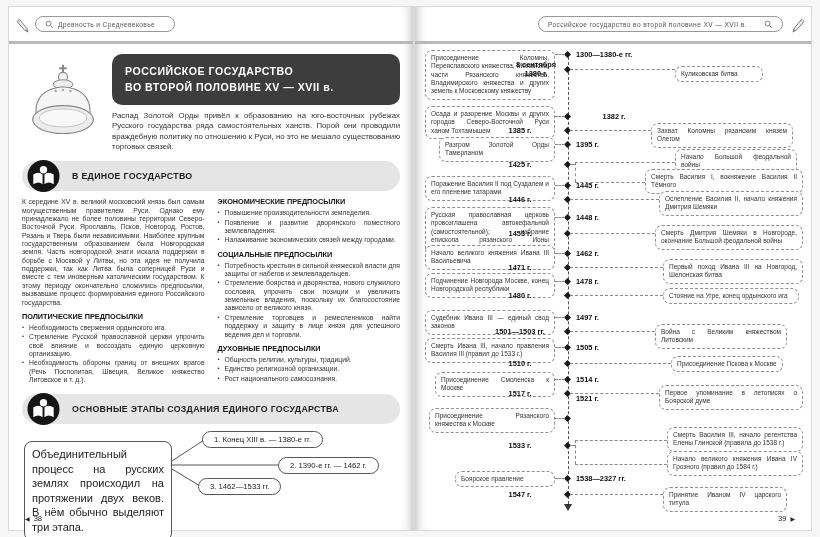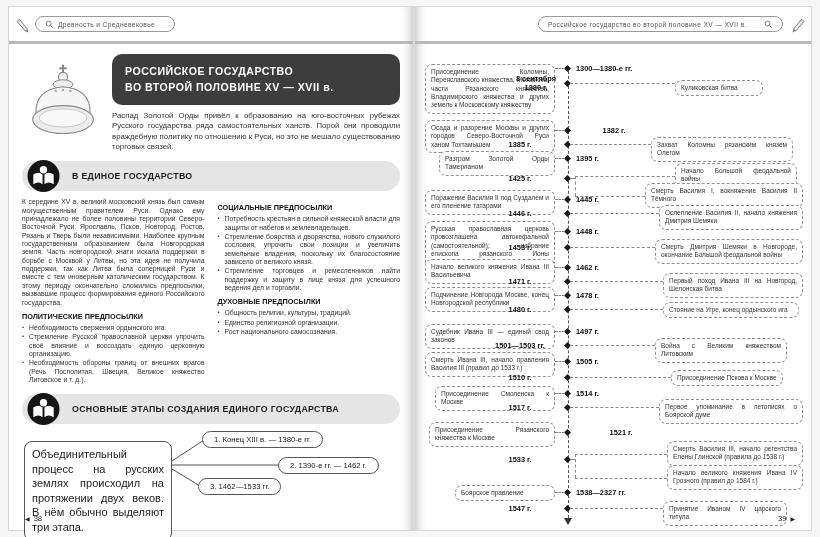--- a/index.html
+++ b/index.html
@@ -47,21 +47,21 @@
   .pill.s2 { left:256px; top:26px; }
   .pill.s3 { left:176px; top:47px; }
   .stage-lines { position:absolute; left:0; top:0; width:380px; height:76px; }
 
   .pgnum { position:absolute; bottom:7px; font-size:7.6px; color:#222; display:flex; align-items:center; gap:4px; }
   .page.left  .pgnum { left:16px; }
   .page.right .pgnum { right:16px; }
   .pgnum .tri { font-size:6px; color:#222; }
 
   
-  .tl { position:relative; margin:20px 4px 0 8px; height:468px; font-size:6.5px; color:#333; }
+  .tl { position:relative; margin:6px 4px 0 8px; height:468px; font-size:6.5px; color:#333; }
   .tl-line { position:absolute; left:145px; top:2px; height:452px; width:0; border-left:1px dashed #555; }
   .tl-arrow { position:absolute; left:141px; top:454px; width:0; height:0; border-left:4.5px solid transparent; border-right:4.5px solid transparent; border-top:7px solid #333; }
   .ev { position:absolute; border:1px dashed #8f8f8f; border-radius:7px; padding:3px 5px; line-height:1.28; background:#fff; text-align:justify; }
   .dt { position:absolute; font-weight:bold; font-size:7.4px; line-height:1.25; color:#0d0d0d; }
   .dt.r { text-align:center; }
   .mk { position:absolute; width:5px; height:5px; background:#1a1a1a; transform:rotate(45deg); }
   .cn { position:absolute; height:0; border-top:1px dashed #888; }
   .cnv { position:absolute; width:0; border-left:1px dashed #888; }
 </style>
 </head>
@@ -125,20 +125,28 @@
           <div>
             <div class="grp-title">ПОЛИТИЧЕСКИЕ ПРЕДПОСЫЛКИ</div>
             <ul class="bullets">
                 <li>Необходимость свержения ордынского ига.</li>
                 <li>Стремление Русской православной церкви упрочить своё влияние и воссоздать единую церковную организацию.</li>
                 <li>Необходимость обороны границ от внешних врагов (Речь Посполитая, Швеция, Великое княжество Литовское и т. д.).</li>
               </ul>
           </div>
         </div>
         <div class="col">
+          <div>
+            <div class="grp-title" style="margin-top:0">ЭКОНОМИЧЕСКИЕ ПРЕДПОСЫЛКИ</div>
+            <ul class="bullets">
+                <li>Повышение производительности земледелия.</li>
+                <li>Появление и развитие дворянского поместного землевладения.</li>
+                <li>Налаживание экономических связей между городами.</li>
+              </ul>
+          </div>
           <div>
             <div class="grp-title">СОЦИАЛЬНЫЕ ПРЕДПОСЫЛКИ</div>
             <ul class="bullets">
                 <li>Потребность крестьян в сильной княжеской власти для защиты от набегов и землевладельцев.</li>
                 <li>Стремление боярства и дворянства, нового служилого сословия, упрочить свои позиции и увеличить земельные владения, поскольку их благосостояние зависело от великого князя.</li>
                 <li>Стремление торговцев и ремесленников найти поддержку и защиту в лице князя для успешного ведения дел и торговли.</li>
               </ul>
           </div>
           <div>
             <div class="grp-title">ДУХОВНЫЕ ПРЕДПОСЫЛКИ</div>
@@ -276,21 +284,21 @@
         <div class="ev" style="left: 248px; top: 306px; width: 112px;">Присоединение Пскова к Москве</div>
         <div class="cn" style="left: 147px; top: 313px; width: 101px;"></div>
         <div class="dt" style="top: 325px; left: 153px; width: 90px;">1514 г.</div>
         <div class="mk" style="left: 142px; top: 327px;"></div>
         <div class="ev" style="left: 12px; top: 322px; width: 120px;">Присоединение Смоленска к Москве</div>
         <div class="cn" style="left: 132px; top: 329px; width: 10px;"></div>
         <div class="dt r" style="top: 339px; left: 57px; width: 80px;">1517 г.</div>
         <div class="mk" style="left: 142px; top: 341px;"></div>
         <div class="ev" style="left: 236px; top: 335px; width: 144px;">Первое упоминание в летописях о Боярской думе</div>
         <div class="cn" style="left: 147px; top: 343px; width: 89px;"></div>
-        <div class="dt" style="top: 364px; left: 153px; width: 90px; text-align: center;">1521 г.</div>
+        <div class="dt" style="top: 344px; left: 153px; width: 90px;">1521 г.</div>
         <div class="mk" style="left: 142px; top: 366px;"></div>
         <div class="ev" style="left: 6px; top: 358px; width: 126px;">Присоединение Рязанского княжества к Москве</div>
         <div class="cn" style="left: 132px; top: 368px; width: 10px;"></div>
         <div class="dt r" style="top: 391px; left: 57px; width: 80px;">1533 г.</div>
         <div class="mk" style="left: 142px; top: 393px;"></div>
         <div class="ev" style="left: 244px; top: 377px; width: 136px;">Смерть Василия III, начало регентства Елены Глинской (правила до 1538 г.)</div>
         <div class="cn" style="left: 152px; top: 389.5px; width: 92px;"></div>
         <div class="ev" style="left: 244px; top: 401px; width: 136px;">Начало великого княжения Ивана IV Грозного (правил до 1584 г.)</div>
         <div class="cn" style="left: 152px; top: 413.5px; width: 92px;"></div>
         <div class="cnv" style="left: 152px; top: 389.5px; height: 24px;"></div>

